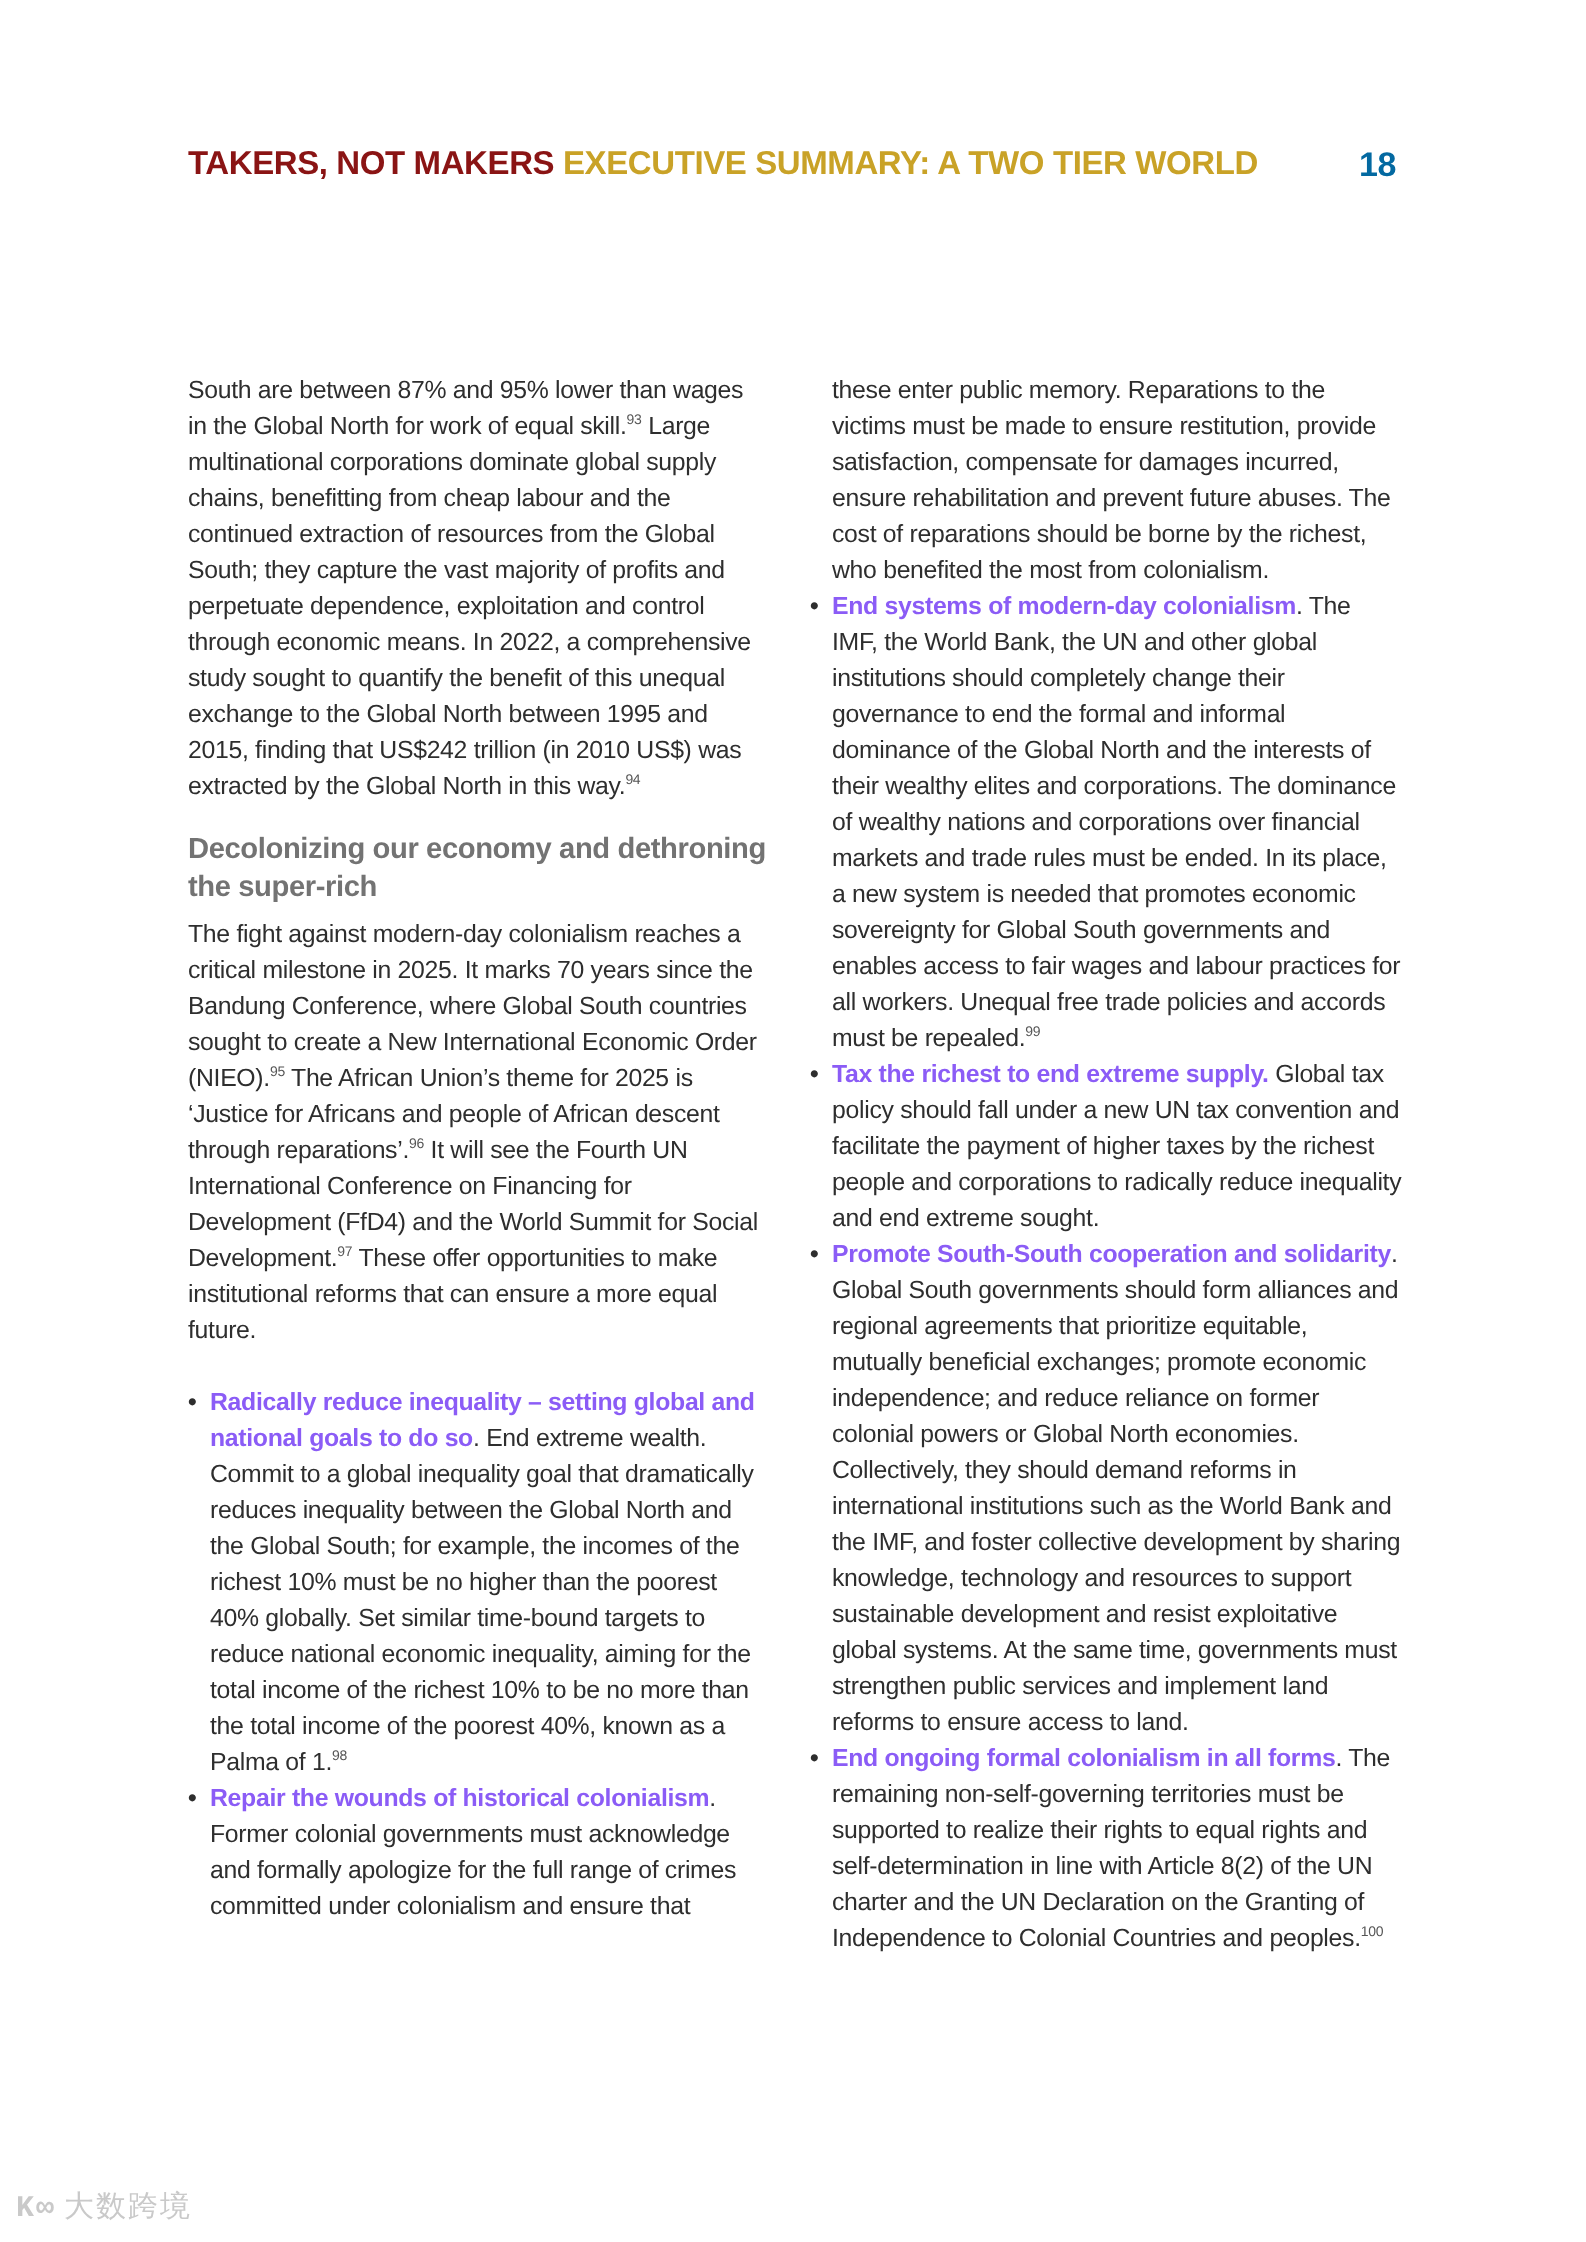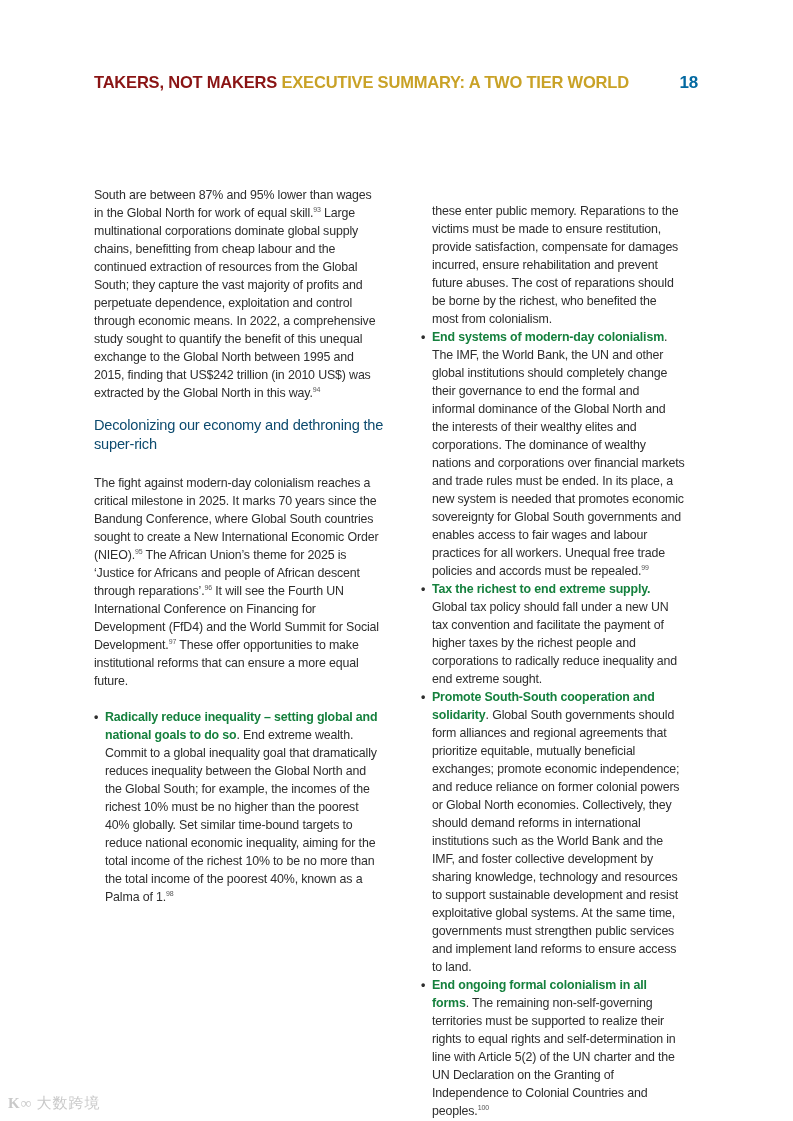--- a/index.html
+++ b/index.html
@@ -10,31 +10,31 @@
             letter-spacing:-0.2px; }
   .header .t1 { color:#8a1414; }
   .header .t2 { color:#c9a227; }
   .header .pg { position:absolute; right:2px; top:0; color:#0369a1; font-size:17px; }
   .col { position:absolute; top:186px; font-family:"Liberation Sans", sans-serif;
          font-size:12.4px; line-height:18px; color:#2e2e2e; letter-spacing:-0.15px; }
   .col.left { left:94px; width:290px; }
   .col.right { left:405px; width:296px; }
   p { margin:0; }
   sup { font-size:7px; line-height:0; vertical-align:5px; color:#555; }
-  h2 { margin:14px 0 20px 0; font-family:"Liberation Sans", sans-serif; font-weight:normal;
-       font-size:14.6px; line-height:19px; color:#0c4a6e; letter-spacing:-0.2px; }
+  h2 { margin:14px 0 4px 0; font-family:"Liberation Sans", sans-serif; font-weight:bold;
+       font-size:14.6px; line-height:19px; color:#737373; letter-spacing:-0.2px; }
   .gap { height:10px; }
   ul { list-style:none; margin:8px 0 0 0; padding:0; }
-  ul.right-list { margin:16px; }
+  ul.right-list { margin:0; }
   li { position:relative; padding-left:11px; }
   li::before { content:"•"; position:absolute; left:0; top:0; font-weight:bold; color:#2e2e2e; }
   li.cont::before { content:""; }
-  b { color:#15803d; }
+  b { color:#8b5cf6; }
   .wm { position:absolute; left:8px; top:1094px; font-size:15px; color:#c9c9c9;
-        font-family:Liberation Serif, serif; letter-spacing:1px; }
+        font-family:Liberation Mono, monospace; letter-spacing:1px; }
   .wm .logo { display:inline-block; font-weight:bold; margin-right:4px; }
 </style>
 </head>
 <body>
 
 <div class="header">
   <span class="t1">TAKERS, NOT MAKERS</span>
   <span class="t2">EXECUTIVE SUMMARY: A TWO TIER WORLD</span>
   <span class="pg">18</span>
 </div>
@@ -43,28 +43,29 @@
   <p><span>South are between 87% and 95% lower than wages in the Global North for work of equal skill.</span><sup>93</sup><span> Large multinational corporations dominate global supply chains, benefitting from cheap labour and the continued extraction of resources from the Global South; they capture the vast majority of profits and perpetuate dependence, exploitation and control through economic means. In 2022, a comprehensive study sought to quantify the benefit of this unequal exchange to the Global North between 1995 and 2015, finding that US$242 trillion (in 2010 US$) was extracted by the Global North in this way.</span><sup>94</sup></p>
 
   <h2>Decolonizing our economy and dethroning the super-rich</h2>
 
   <p><span>The fight against modern-day colonialism reaches a critical milestone in 2025. It marks 70 years since the Bandung Conference, where Global South countries sought to create a New International Economic Order (NIEO).</span><sup>95</sup><span> The African Union’s theme for 2025 is ‘Justice for Africans and people of African descent through reparations’.</span><sup>96</sup><span> It will see the Fourth UN International Conference on Financing for Development (FfD4) and the World Summit for Social Development.</span><sup>97</sup><span> These offer opportunities to make institutional reforms that can ensure a more equal future.</span></p>
 
   <div class="gap"></div>
 
   <ul>
     <li><b>Radically reduce inequality – setting global and national goals to do so</b><span>. End extreme wealth. Commit to a global inequality goal that dramatically reduces inequality between the Global North and the Global South; for example, the incomes of the richest 10% must be no higher than the poorest 40% globally. Set similar time-bound targets to reduce national economic inequality, aiming for the total income of the richest 10% to be no more than the total income of the poorest 40%, known as a Palma of 1.</span><sup>98</sup></li>
+    <li><b>Repair the wounds of historical colonialism</b><span>. Former colonial governments must acknowledge and formally apologize for the full range of crimes committed under colonialism and ensure that</span></li>
   </ul>
 </div>
 
 <div class="col right">
   <ul class="right-list">
     <li class="cont">these enter public memory. Reparations to the victims must be made to ensure restitution, provide satisfaction, compensate for damages incurred, ensure rehabilitation and prevent future abuses. The cost of reparations should be borne by the richest, who benefited the most from colonialism.</li>
     <li><b>End systems of modern-day colonialism</b><span>. The IMF, the World Bank, the UN and other global institutions should completely change their governance to end the formal and informal dominance of the Global North and the interests of their wealthy elites and corporations. The dominance of wealthy nations and corporations over financial markets and trade rules must be ended. In its place, a new system is needed that promotes economic sovereignty for Global South governments and enables access to fair wages and labour practices for all workers. Unequal free trade policies and accords must be repealed.</span><sup>99</sup></li>
     <li><b>Tax the richest to end extreme supply.</b><span> Global tax policy should fall under a new UN tax convention and facilitate the payment of higher taxes by the richest people and corporations to radically reduce inequality and end extreme sought.</span></li>
     <li><b>Promote South-South cooperation and solidarity</b><span>. Global South governments should form alliances and regional agreements that prioritize equitable, mutually beneficial exchanges; promote economic independence; and reduce reliance on former colonial powers or Global North economies. Collectively, they should demand reforms in international institutions such as the World Bank and the IMF, and foster collective development by sharing knowledge, technology and resources to support sustainable development and resist exploitative global systems. At the same time, governments must strengthen public services and implement land reforms to ensure access to land.</span></li>
-    <li><b>End ongoing formal colonialism in all forms</b><span>. The remaining non-self-governing territories must be supported to realize their rights to equal rights and self-determination in line with Article 5(2) of the UN charter and the UN Declaration on the Granting of Independence to Colonial Countries and peoples.</span><sup>100</sup></li>
+    <li><b>End ongoing formal colonialism in all forms</b><span>. The remaining non-self-governing territories must be supported to realize their rights to equal rights and self-determination in line with Article 8(2) of the UN charter and the UN Declaration on the Granting of Independence to Colonial Countries and peoples.</span><sup>100</sup></li>
   </ul>
 </div>
 
 <div class="wm">
   <span class="logo">K∞</span><span>大数跨境</span>
 </div>
 
 </body></html>

